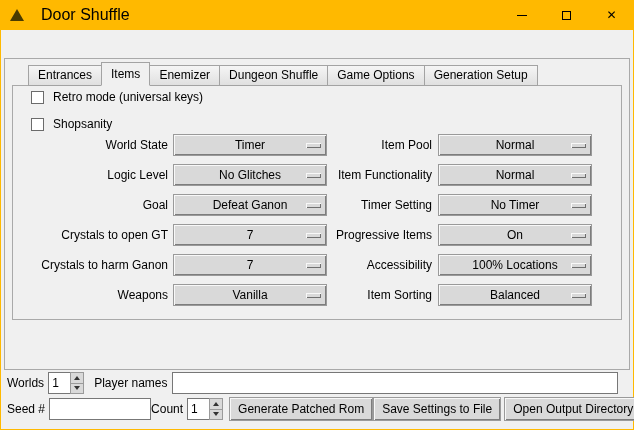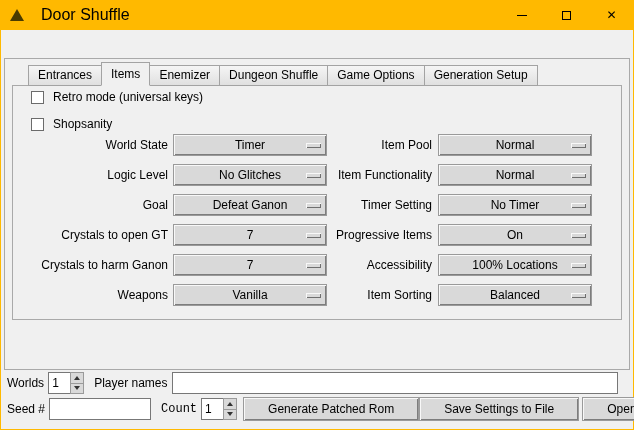--- a/index.html
+++ b/index.html
@@ -53,21 +53,21 @@
   .row-b { top: 367px; height: 24px; }
   .static-label { white-space: nowrap; }
   .entry { height: 22px; background: #fff; border: 1px solid #777; padding: 0 3px; font-family: "Liberation Sans", sans-serif; font-size: 12px; }
   .spinbox { display: flex; height: 22px; }
   .spin-entry { width: 22px; height: 22px; background: #fff; border: 1px solid #777; border-right: none; padding: 0 3px; font-family: "Liberation Sans", sans-serif; font-size: 12px; }
   .spin-btns { display: flex; flex-direction: column; width: 14px; height: 22px; }
   .spin-btn { flex: 1; background: #d9d9d9; border: 1px solid #9a9a9a; display: flex; align-items: center; justify-content: center; cursor: default; }
   .spin-btn + .spin-btn { border-top: none; }
   .arr-up { width: 0; height: 0; border-left: 3px solid transparent; border-right: 3px solid transparent; border-bottom: 4px solid #333; }
   .arr-down { width: 0; height: 0; border-left: 3px solid transparent; border-right: 3px solid transparent; border-top: 4px solid #333; }
-  .pushbtn { height: 24px; line-height: 22px; padding: 0 24px; text-align: center; white-space: nowrap; cursor: default; }
+  .pushbtn { height: 24px; line-height: 22px; padding: 0 8px; text-align: center; white-space: nowrap; cursor: default; }
 </style>
 </head>
 <body>
 
 <div class="window">
 
   <div class="titlebar">
     <span class="app-icon"></span>
     <span class="title-text">Door Shuffle</span>
     <div class="win-controls">
@@ -161,21 +161,21 @@
             </div>
         </div>
       </div>
       <span class="static-label" style="margin-left:10px;">Player names</span>
       <input class="entry" style="margin-left: 4px; flex: 1 1 0%; margin-right: 7px;" value="">
     </div>
 
     <div class="bottom-row row-b">
       <span class="static-label" style="margin-left:6px;">Seed #</span>
       <input class="entry" style="margin-left: 4px; width: 102px;" value="">
-      <span class="static-label" style="margin-left:10px;font-family:Liberation Mono, monospace;">Count</span>
+      <span class="static-label" style="">Count</span>
       <div class="spinbox" style="margin-left:4px;">
         <input class="spin-entry" value="1" style="">
         <div class="spin-btns">
           <div class="spin-btn">
               <span class="arr-up"></span>
             </div>
           <div class="spin-btn">
               <span class="arr-down"></span>
             </div>
         </div>

